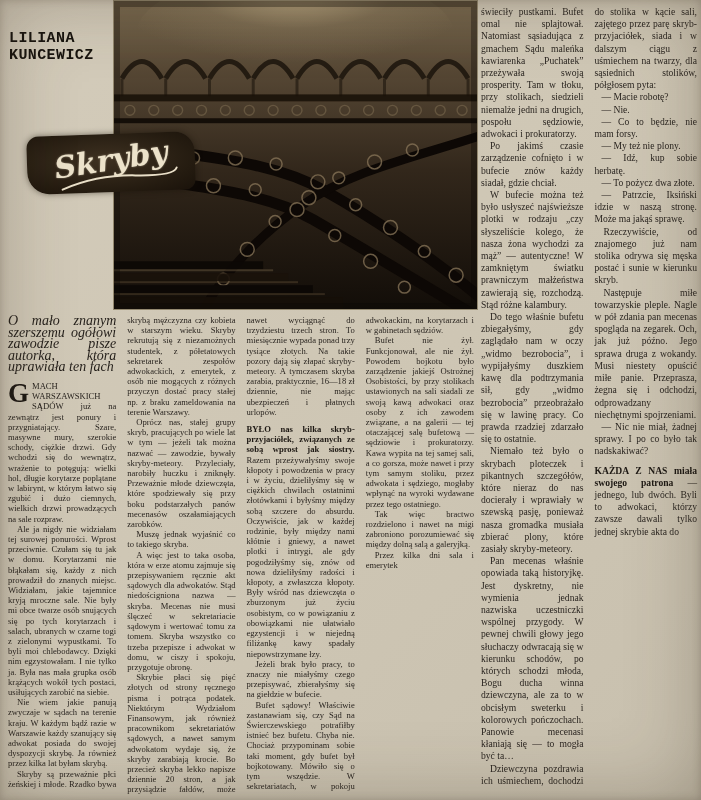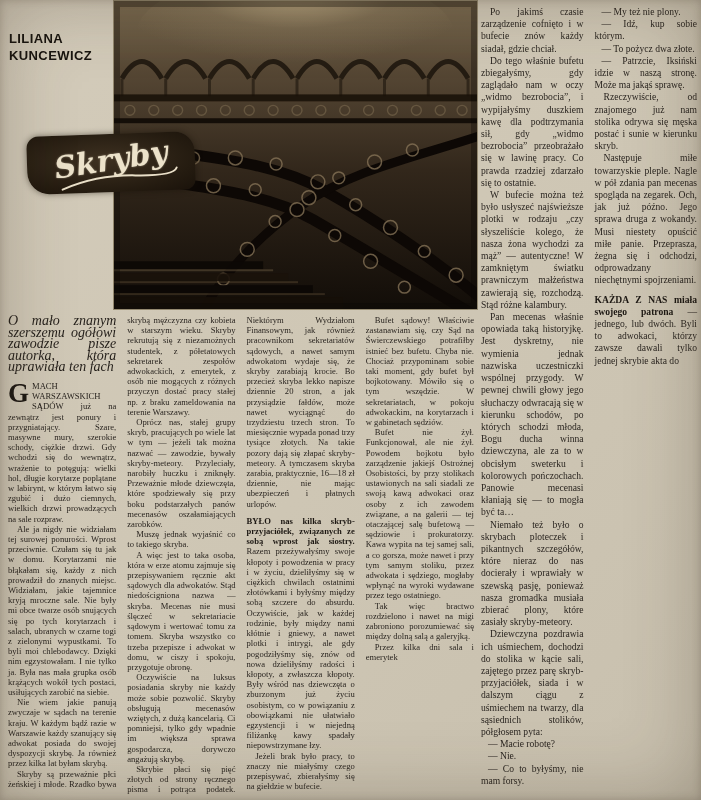--- a/index.html
+++ b/index.html
@@ -8,22 +8,22 @@
     background:linear-gradient(135deg,#d3cbba 0%,#cfc7b5 45%,#c8c0ae 100%);
     font-family:"Liberation Serif", serif;color:#2a2520;
   }
   .page::after{
     content:'';position:absolute;inset:0;pointer-events:none;z-index:9;
     box-shadow:inset 0 0 75px rgba(60,48,30,.30), inset 0 0 8px rgba(60,48,30,.25);
   }
   
   .author{
     position:absolute;left:9px;top:30px;z-index:2;
-    font-family:Liberation Sans, sans-serif;font-weight:700;
-    font-size:13px;line-height:17px;letter-spacing:.4px;color:#17130e;
+    font-family:Liberation Mono, monospace;font-weight:700;
+    font-size:15px;line-height:17px;letter-spacing:.4px;color:#17130e;
   }
   
   .photo{
     position:absolute;left:113px;top:0;width:365px;height:310px;margin:0;
     border:1px solid #93886f;box-sizing:border-box;background:#1a130c;
   }
   .photo svg{display:block;width:100%;height:100%;}
   
   .script-plaque{
     position:absolute;left:27px;top:134px;width:168px;height:58px;z-index:3;
@@ -188,42 +188,43 @@
 
   <div class="flow main-flow">
     <p class="intro">O mało znanym szerszemu ogółowi zawodzie pisze autorka, która uprawiała ten fach</p>
   <p class="noindent"><span class="dropcap">G</span>MACH WARSZAWSKICH SĄDÓW już na zewnątrz jest ponury i przygniatający. Szare, masywne mury, szerokie schody, ciężkie drzwi. Gdy wchodzi się do wewnątrz, wrażenie to potęgują: wielki hol, długie korytarze poplątane w labirynt, w którym łatwo się zgubić i dużo ciemnych, wielkich drzwi prowadzących na sale rozpraw.</p>
       <p>Ale ja nigdy nie widziałam tej surowej ponurości. Wprost przeciwnie. Czułam się tu jak w domu. Korytarzami nie błąkałam się, każdy z nich prowadził do znanych miejsc. Widziałam, jakie tajemnice kryją mroczne sale. Nie były mi obce twarze osób snujących się po tych korytarzach i salach, ubranych w czarne togi z zielonymi wypustkami. To byli moi chlebodawcy. Dzięki nim egzystowałam. I nie tylko ja. Była nas mała grupka osób krążących wokół tych postaci, usiłujących zarobić na siebie.</p>
       <p>Nie wiem jakie panują zwyczaje w sądach na terenie kraju. W każdym bądź razie w Warszawie każdy szanujący się adwokat posiada do swojej dyspozycji skrybę. Ja również przez kilka lat byłam skrybą.</p>
       <p>Skryby są przeważnie płci żeńskiej i młode. Rzadko bywa skrybą mężczyzna czy kobieta w starszym wieku. Skryby rekrutują się z niezamożnych studentek, z półetatowych sekretarek zespołów adwokackich, z emerytek, z osób nie mogących z różnych przyczyn dostać pracy stałej np. z braku zameldowania na terenie Warszawy.</p>
       <p>Oprócz nas, stałej grupy skryb, pracujących po wiele lat w tym — jeżeli tak można nazwać — zawodzie, bywały skryby-meteory. Przyleciały, narobiły huczku i zniknęły. Przeważnie młode dziewczęta, które spodziewały się przy boku podstarzałych panów mecenasów oszałamiających zarobków.</p>
       <p>Muszę jednak wyjaśnić co to takiego skryba.</p>
       <p>A więc jest to taka osoba, która w erze atomu zajmuje się przepisywaniem ręcznie akt sądowych dla adwokatów. Stąd niedościgniona nazwa — skryba. Mecenas nie musi ślęczeć w sekretariacie sądowym i wertować tomu za tomem. Skryba wszystko co trzeba przepisze i adwokat w domu, w ciszy i spokoju, przygotuje obronę.</p>
-      <p>Oczywiście na luksus posiadania skryby nie każdy może sobie pozwolić. Skryby obsługują mecenasów wziętych, z dużą kancelarią. Ci pomniejsi, tylko gdy wpadnie im większa sprawa gospodarcza, dorywczo angażują skrybę.</p>
       <p>Skrybie płaci się pięć złotych od strony ręcznego pisma i potrąca podatek. Niektórym Wydziałom Finansowym, jak również pracownikom sekretariatów sądowych, a nawet samym adwokatom wydaje się, że skryby zarabiają krocie. Bo przecież skryba lekko napisze dziennie 20 stron, a jak przysiądzie fałdów, może nawet wyciągnąć do trzydziestu trzech stron. To miesięcznie wypada ponad trzy tysiące złotych. Na takie pozory dają się złapać skryby-meteory. A tymczasem skryba zarabia, praktycznie, 16—18 zł dziennie, nie mając ubezpieczeń i płatnych urlopów.</p>
       <p class="lead-in"><strong>BYŁO nas kilka skryb-przyjaciółek, związanych ze sobą wprost jak siostry. </strong>Razem przeżywałyśmy swoje kłopoty i powodzenia w pracy i w życiu, dzieliłyśmy się w ciężkich chwilach ostatnimi złotówkami i byłyśmy między sobą szczere do absurdu. Oczywiście, jak w każdej rodzinie, były między nami kłótnie i gniewy, a nawet plotki i intrygi, ale gdy pogodziłyśmy się, znów od nowa dzieliłyśmy radości i kłopoty, a zwłaszcza kłopoty. Były wśród nas dziewczęta o zburzonym już życiu osobistym, co w powiązaniu z obowiązkami nie ułatwiało egzystencji i w niejedną filiżankę kawy spadały niepowstrzymane łzy.</p>
       <p>Jeżeli brak było pracy, to znaczy nie miałyśmy czego przepisywać, zbierałyśmy się na giełdzie w bufecie.</p>
       <p>Bufet sądowy! Właściwie zastanawiam się, czy Sąd na Świerczewskiego potrafiłby istnieć bez bufetu. Chyba nie. Chociaż przypominam sobie taki moment, gdy bufet był bojkotowany. Mówiło się o tym wszędzie. W sekretariatach, w pokoju adwokackim, na korytarzach i w gabinetach sędziów.</p>
       <p>Bufet nie żył. Funkcjonował, ale nie żył. Powodem bojkotu było zarządzenie jakiejś Ostrożnej Osobistości, by przy stolikach ustawionych na sali siadali ze swoją kawą adwokaci oraz osoby z ich zawodem związane, a na galerii — tej otaczającej salę bufetową — sędziowie i prokuratorzy. Kawa wypita na tej samej sali, a co gorsza, może nawet i przy tym samym stoliku, przez adwokata i sędziego, mogłaby wpłynąć na wyroki wydawane przez tego ostatniego.</p>
       <p>Tak więc bractwo rozdzielono i nawet na migi zabroniono porozumiewać się między dolną salą a galeryjką.</p>
       <p>Przez kilka dni sala i emerytek</p>
     </div>
 
   <div class="flow right-flow">
+      <p class="noindent">świeciły pustkami. Bufet omal nie splajtował. Natomiast sąsiadująca z gmachem Sądu maleńka kawiarenka „Puchatek” przeżywała swoją prosperity. Tam w tłoku, przy stolikach, siedzieli niemalże jedni na drugich, pospołu sędziowie, adwokaci i prokuratorzy.</p>
       <p>Po jakimś czasie zarządzenie cofnięto i w bufecie znów każdy siadał, gdzie chciał.</p>
+      <p>W bufecie można też było usłyszeć najświeższe plotki w rodzaju „czy słyszeliście kolego, że nasza żona wychodzi za mąż” — autentyczne! W zamkniętym światku prawniczym małżeństwa zawierają się, rozchodzą. Stąd różne kalambury.</p>
       <p>Do tego właśnie bufetu zbiegałyśmy, gdy zaglądało nam w oczy „widmo bezrobocia”, i wypijałyśmy duszkiem kawę dla podtrzymania sił, gdy „widmo bezrobocia” przeobrażało się w lawinę pracy. Co prawda rzadziej zdarzało się to ostatnie.</p>
-      <p>W bufecie można też było usłyszeć najświeższe plotki w rodzaju „czy słyszeliście kolego, że nasza żona wychodzi za mąż” — autentyczne! W zamkniętym światku prawniczym małżeństwa zawierają się, rozchodzą. Stąd różne kalambury.</p>
+      <p>Niemało też było o skrybach ploteczek i pikantnych szczegółów, które nieraz do nas docierały i wprawiały w szewską pasję, ponieważ nasza gromadka musiała zbierać plony, które zasiały skryby-meteory.</p>
       <p>Pan mecenas właśnie opowiada taką historyjkę. Jest dyskretny, nie wymienia jednak nazwiska uczestniczki wspólnej przygody. W pewnej chwili głowy jego słuchaczy odwracają się w kierunku schodów, po których schodzi młoda, Bogu ducha winna dziewczyna, ale za to w obcisłym sweterku i kolorowych pończochach. Panowie mecenasi kłaniają się — to mogła być ta…</p>
-      <p>Niemało też było o skrybach ploteczek i pikantnych szczegółów, które nieraz do nas docierały i wprawiały w szewską pasję, ponieważ nasza gromadka musiała zbierać plony, które zasiały skryby-meteory.</p>
       <p>Dziewczyna pozdrawia ich uśmiechem, dochodzi do stolika w kącie sali, zajętego przez parę skryb-przyjaciółek, siada i w dalszym ciągu z uśmiechem na twarzy, dla sąsiednich stolików, półgłosem pyta:</p>
       <p class="dialog">— Macie robotę?</p>
       <p class="dialog">— Nie.</p>
-      <p class="dialog">— Co to byłyśmy, nie mam forsy.</p>
+      <p class="dialog">— Co to będzie, nie mam forsy.</p>
       <p class="dialog">— My też nie plony.</p>
-      <p class="dialog">— Idź, kup sobie którym.</p>
+      <p class="dialog">— Idź, kup sobie herbatę.</p>
       <p class="dialog">— To pożycz dwa złote.</p>
       <p class="dialog">— Patrzcie, Iksiński idzie w naszą stronę. Może ma jakąś sprawę.</p>
       <p>Rzeczywiście, od znajomego już nam stolika odrywa się męska postać i sunie w kierunku skryb.</p>
       <p>Następuje miłe towarzyskie pleple. Nagle w pół zdania pan mecenas spogląda na zegarek. Och, jak już późno. Jego sprawa druga z wokandy. Musi niestety opuścić miłe panie. Przeprasza, żegna się i odchodzi, odprowadzany niechętnymi spojrzeniami.</p>
+      <p class="dialog">— Nic nie miał, żadnej sprawy. I po co było tak nadskakiwać?</p>
       <p class="lead-in"><strong>KAŻDA Z NAS miała swojego patrona </strong>— jednego, lub dwóch. Byli to adwokaci, którzy zawsze dawali tylko jednej skrybie akta do</p>
     </div>
 
 </div>
 
 </body></html>

